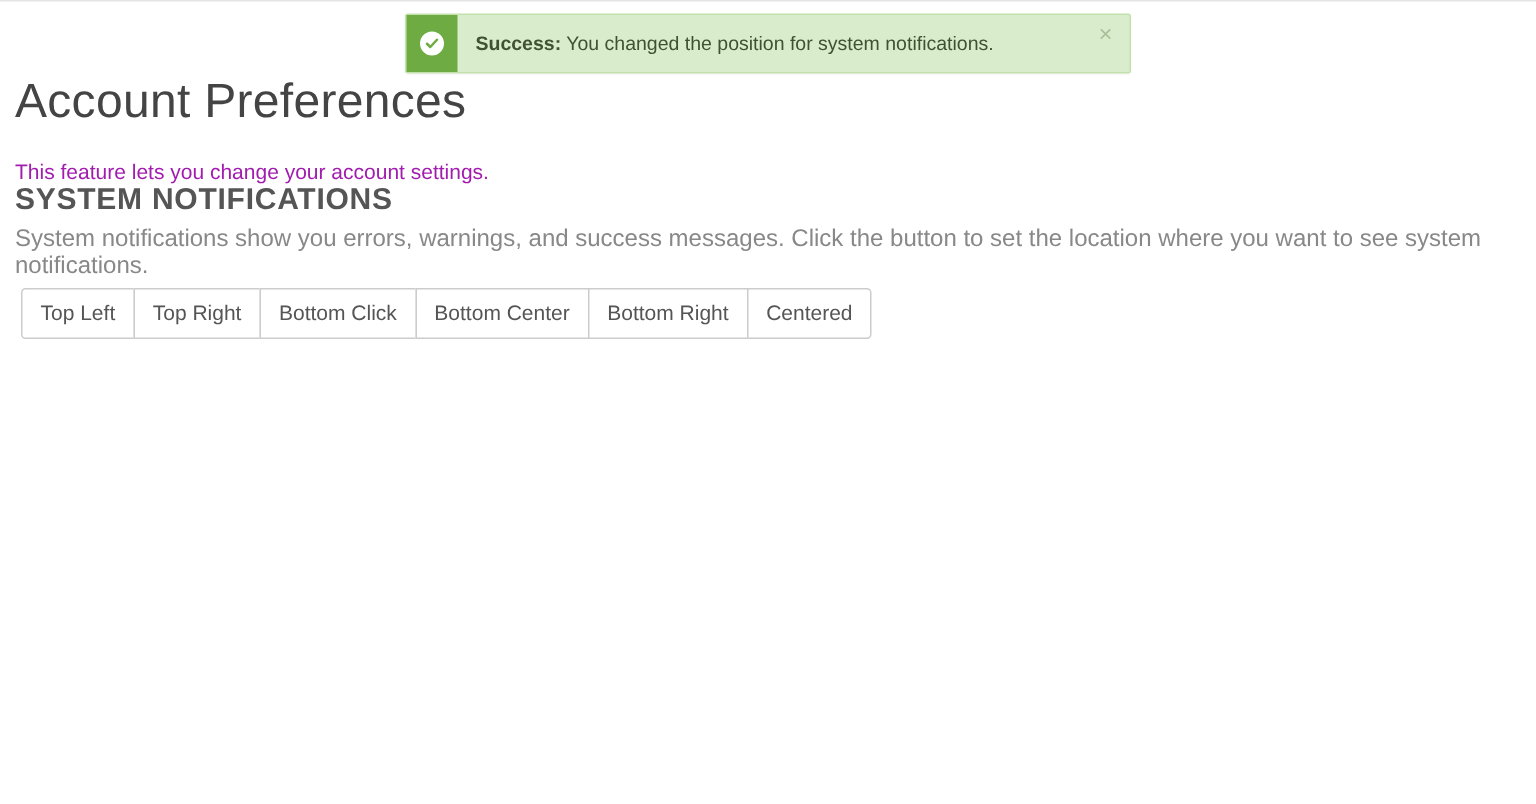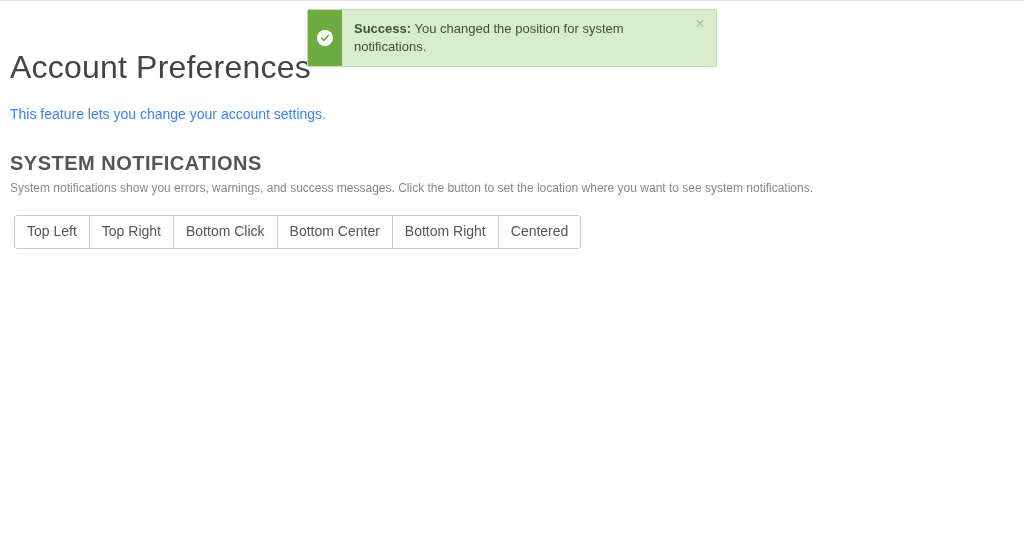--- a/index.html
+++ b/index.html
@@ -18,34 +18,33 @@
     h1.page-title {
       font-size: 32px;
       font-weight: 300;
       color: #444;
       margin-bottom: 20px;
       letter-spacing: 0.2px;
       margin-top: 28px;
     }
     .page-desc {
       font-size: 14px;
-      color: #3b82f6;
-      margin-bottom: 30px;
+      color: #a21caf;
     }
     .section-heading {
       font-size: 20px;
       font-weight: 700;
       color: #555;
       letter-spacing: 0.5px;
       margin-bottom: 6px;
     }
     .section-desc {
-      font-size: 12px;
+      font-size: 16px;
       color: #888;
-      margin-bottom: 20px;
+      margin-bottom: 5px;
     }
     .button-row { display: flex; }
     .btn {
       background: #fff;
       border: 1px solid #ccc;
       color: #555;
       font-size: 14px;
       padding: 6px 12px;
       cursor: pointer;
       margin-left: -1px;
@@ -59,21 +58,21 @@
       box-shadow: inset 0 3px 5px rgba(0,0,0,0.08);
       z-index: 1;
       position: relative;
     }
     
     .toast {
       position: absolute;
       top: 8px;
       left: 50%;
       transform: translateX(-50%);
-      width: 410px;
+      width: 484px;
       background: #d9edcd;
       border: 1px solid #c2e0ac;
       border-radius: 2px;
       display: flex;
       align-items: flex-start;
       box-shadow: 0 1px 2px rgba(0,0,0,0.04);
     }
     .toast-icon-col {
       width: 34px;
       align-self: stretch;

